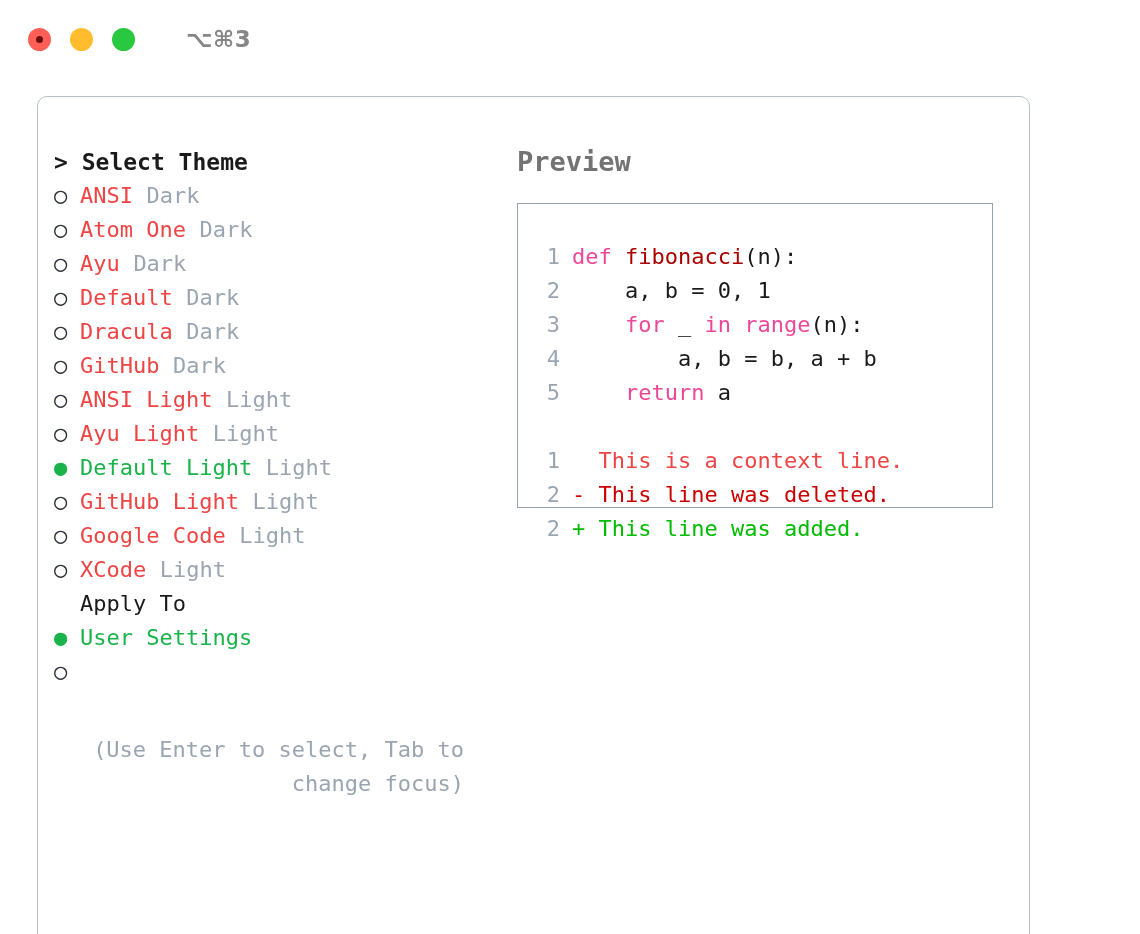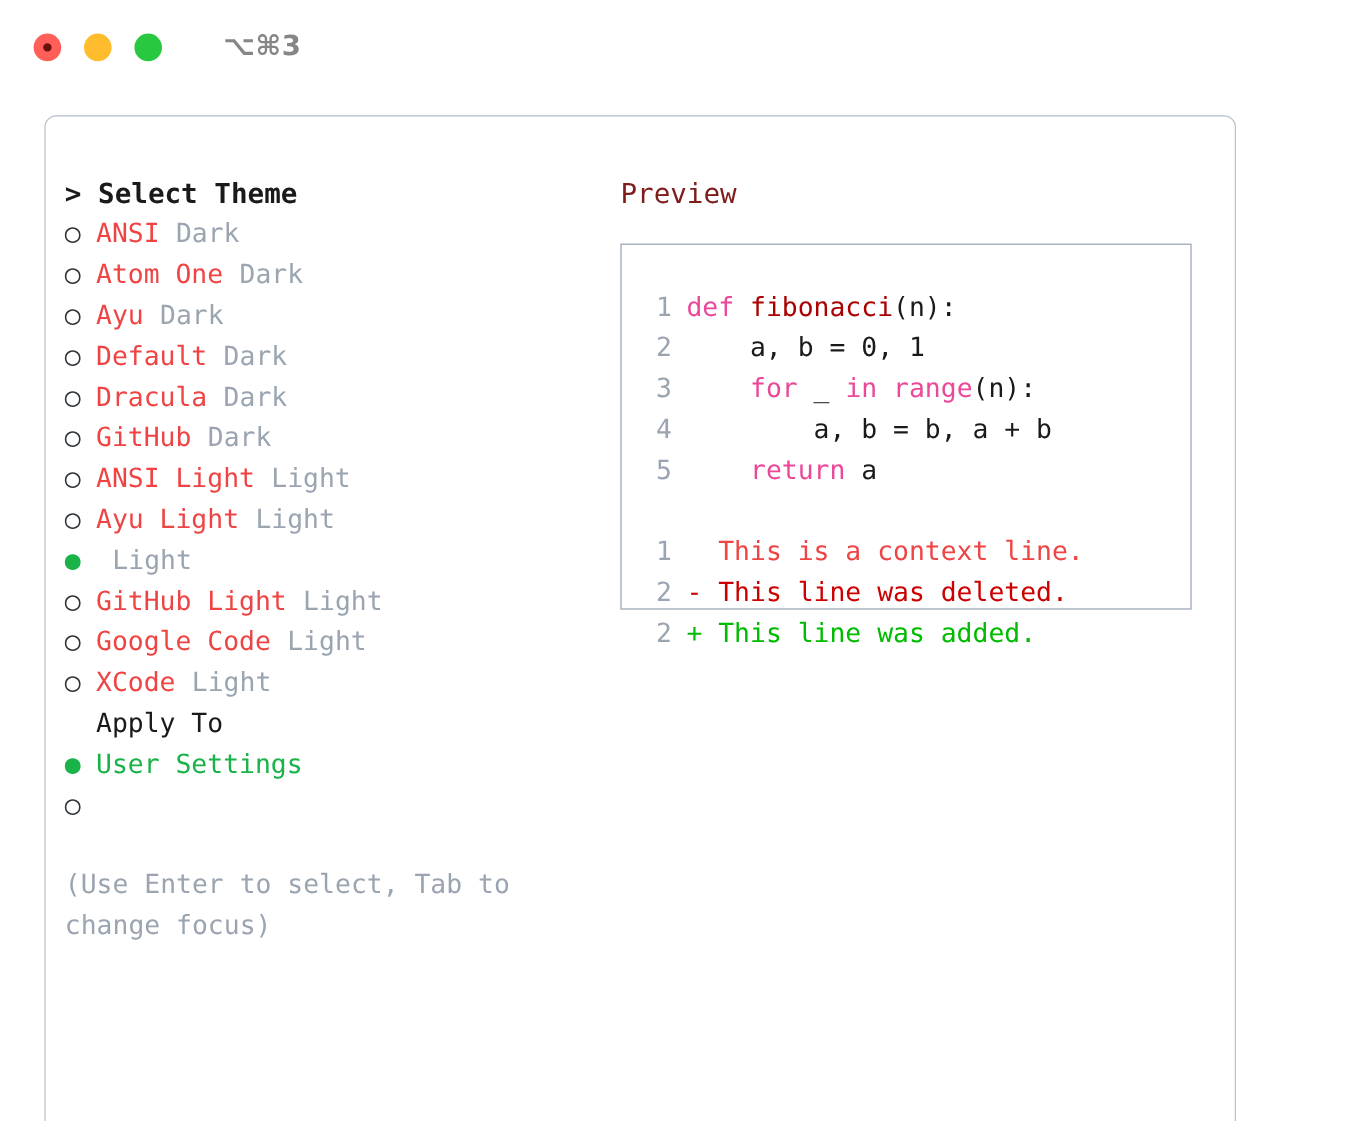--- a/index.html
+++ b/index.html
@@ -131,38 +131,39 @@
   }
   .subsection-title {
     font-size: 22px;
     color: #1a1a1a;
     line-height: 34px;
     padding-left: 26px;
     white-space: pre;
   }
 
   .hint {
-    margin-top: 32px;
+    margin-top: 44px;
     font-size: 22px;
     line-height: 34px;
     color: #9aa5b1;
     width: 410px;
+    text-align: right;
   }
 
   
   .right-col {
     position: absolute;
     left: 479px;
     top: 48px;
     width: 500px;
   }
   .preview-title {
-    font-size: 23px;
-    font-weight: normal;
-    color: #7f1d1d;
+    font-size: 27px;
+    font-weight: bold;
+    color: #737373;
     line-height: 34px;
   }
   .preview-box {
     margin-top: 24px;
     width: 476px;
     height: 305px;
     border: 1.5px solid #94a3b1;
     box-sizing: border-box;
     background: #ffffff;
     padding: 36px 0 0 14px;
@@ -260,20 +261,21 @@
           </div>
 
           <div class="opt-row">
             <span class="bullet off">○</span>
             <span class="opt-label">Ayu Light</span>
             <span class="opt-badge">Light</span>
           </div>
 
           <div class="opt-row sel">
             <span class="bullet on">●</span>
+            <span class="opt-label">Default Light</span>
             <span class="opt-badge">Light</span>
           </div>
 
           <div class="opt-row">
             <span class="bullet off">○</span>
             <span class="opt-label">GitHub Light</span>
             <span class="opt-badge">Light</span>
           </div>
 
           <div class="opt-row">

